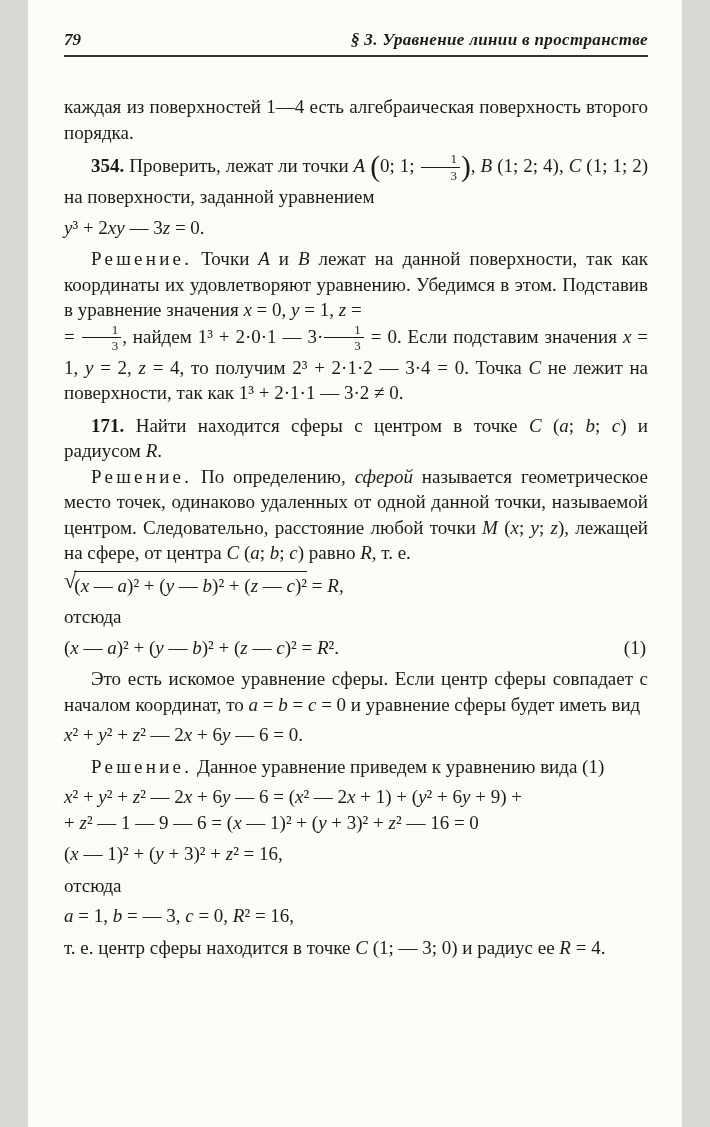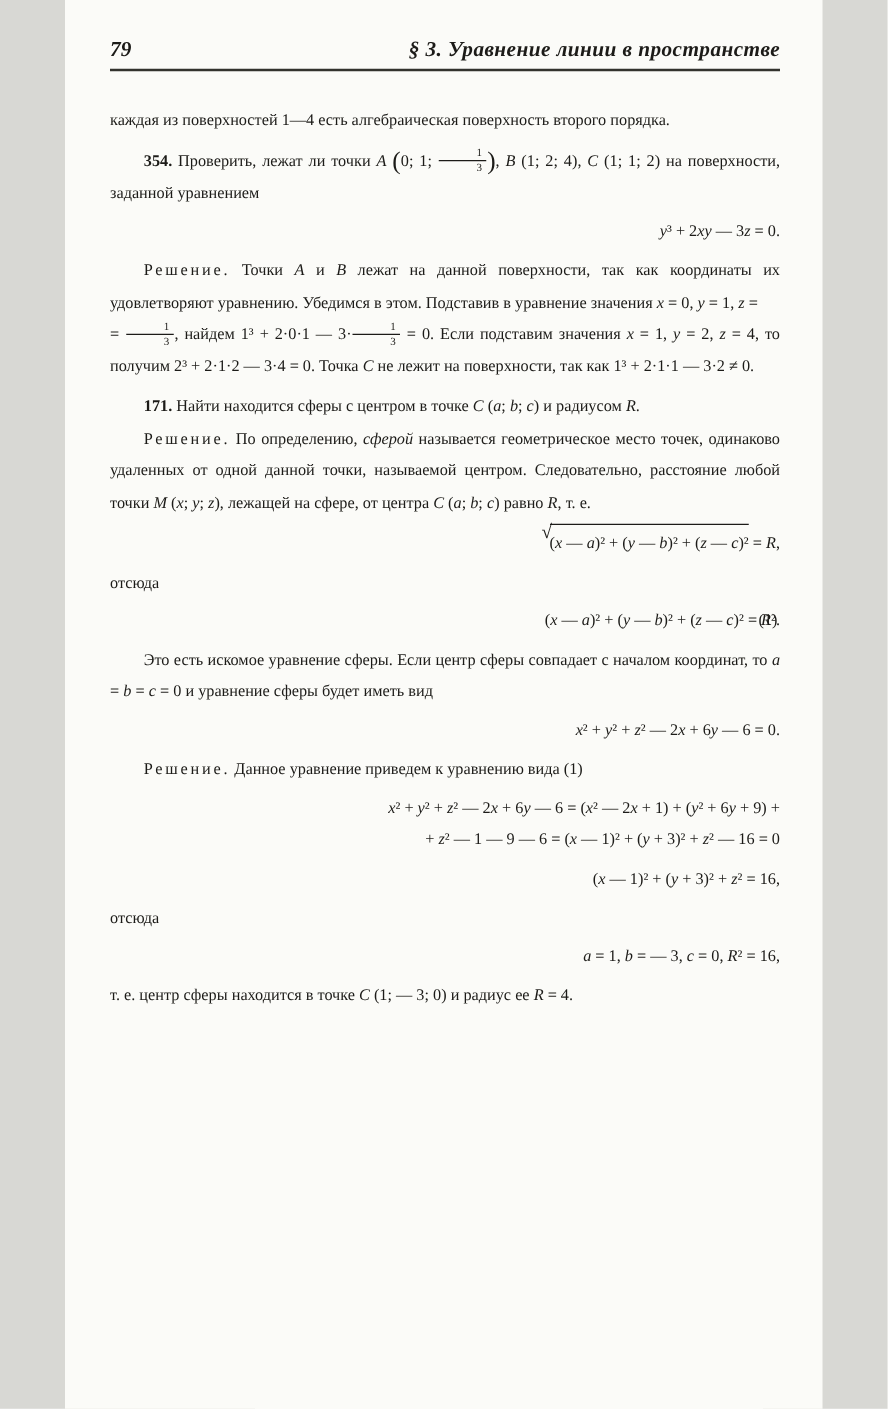--- a/index.html
+++ b/index.html
@@ -3,49 +3,49 @@
 <meta charset="utf-8">
 <style>
   html,body { margin:0; padding:0; }
   body {
     background:#d8d8d4;
     font-family:"Liberation Serif","DejaVu Serif",serif;
     -webkit-font-smoothing:antialiased;
   }
   .page {
     position:relative;
-    width:606px; height:1127px;
+    width:654px; height:1127px;
     margin:0 auto;
     background:#fbfbf8;
     color:#1c1b18;
     box-sizing:border-box;
     padding:30px 34px 0 36px;
     overflow:hidden;
   }
   .header {
     display:flex;
     justify-content:space-between;
     align-items:baseline;
     font-size:17px;
     padding-bottom:5px;
     border-bottom:2.5px solid #32322e;
   }
   .header .pagenum { font-style:italic; font-weight:bold; }
   .header .section { font-style:italic; font-weight:bold; letter-spacing:0.02em;text-align:center; }
   .body {
-    margin-top:26px;
-    font-size:13px;
+    margin-top:37px;
+    font-size:19px;
     line-height:25.5px;
     text-align:justify;
   }
   .p { margin:0; }
   .p.indent { text-indent:27px; }
   .p.prob { margin-top:7px; }
   .eq {
-    text-align:right;
+    text-align:left;
     margin:5px 0 6px;
     position:relative;
     text-indent:0;
   }
   .eq .num { position:absolute; right:2px; top:0; }
   .i { font-style:italic; }
   .b { font-weight:bold; }
   .sp { letter-spacing:0.17em; }
   .big {
     font-size:1.55em;

